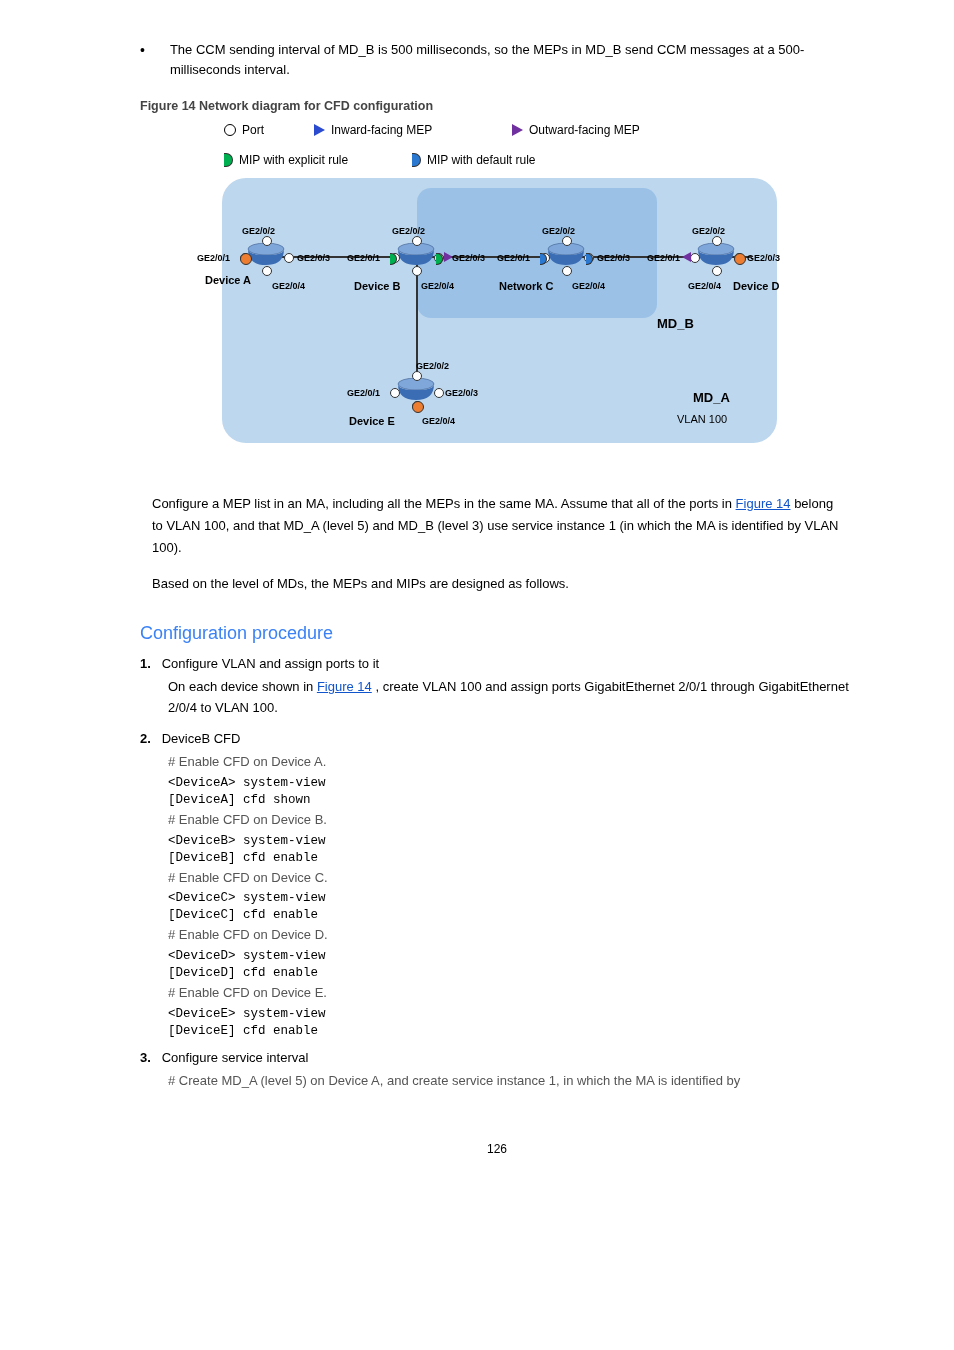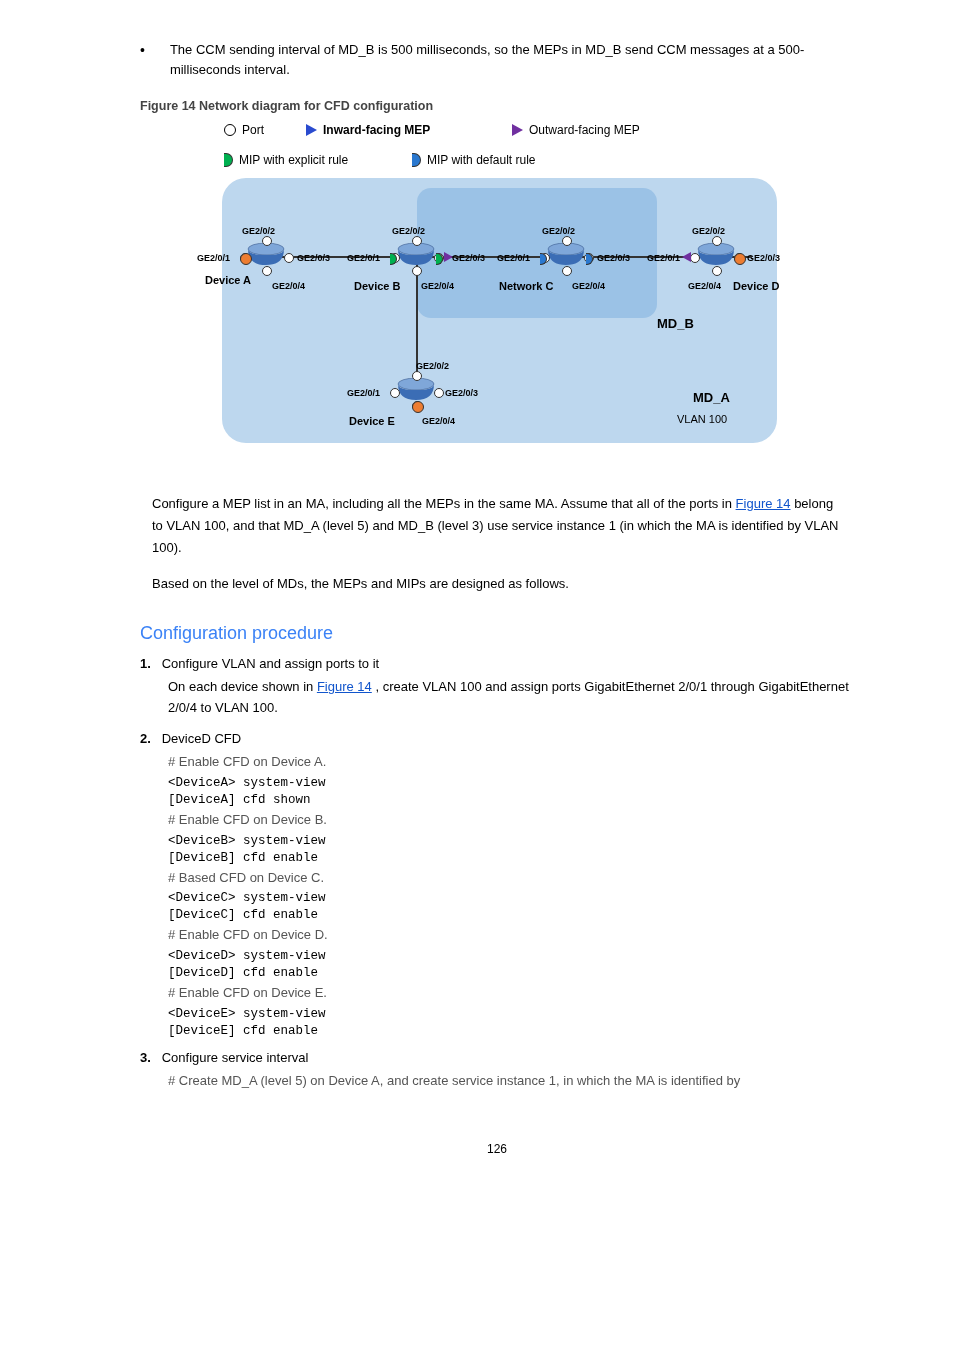--- a/index.html
+++ b/index.html
@@ -76,21 +76,21 @@
 <div class="fig-title">Figure 14 Network diagram for CFD configuration</div>
 
 <div class="diagram">
 
   <div class="legend" style="top:0; left:22px;">
     <span class="sym">
         <span class="port-circle"></span>
       </span>
     <span>Port</span>
   </div>
-  <div class="legend" style="top:0; left:104px;font-weight:bold;">
+  <div class="legend" style="top:0; left:112px;">
     <span class="sym">
         <span class="tri-blue"></span>
       </span>
     <span>Inward-facing MEP</span>
   </div>
   <div class="legend" style="top:0; left:310px;">
     <span class="sym">
         <span class="tri-purple"></span>
       </span>
     <span>Outward-facing MEP</span>
@@ -212,29 +212,29 @@
 <div class="numstep">
   <b>1.</b>&nbsp;&nbsp;&nbsp;<span>Configure VLAN and assign ports to it</span>
 </div>
 <div class="step-body">
   <span>On each device shown in </span>
   <a class="link">Figure 14</a>
   <span>, create VLAN 100 and assign ports GigabitEthernet 2/0/1 through GigabitEthernet 2/0/4 to VLAN 100.</span>
 </div>
 
 <div class="numstep">
-  <b>2.</b>&nbsp;&nbsp;&nbsp;<span>DeviceD CFD</span>
+  <b>2.</b>&nbsp;&nbsp;&nbsp;<span>DeviceB CFD</span>
 </div>
 <div class="step-body hash"># Enable CFD on Device A.</div>
 <div class="cmd">&lt;DeviceA&gt; system-view</div>
 <div class="cmd">[DeviceA] cfd shown</div>
 <div class="step-body hash"># Enable CFD on Device B.</div>
 <div class="cmd">&lt;DeviceB&gt; system-view</div>
 <div class="cmd">[DeviceB] cfd enable</div>
-<div class="step-body hash"># Based CFD on Device C.</div>
+<div class="step-body hash"># Enable CFD on Device C.</div>
 <div class="cmd">&lt;DeviceC&gt; system-view</div>
 <div class="cmd">[DeviceC] cfd enable</div>
 <div class="step-body hash"># Enable CFD on Device D.</div>
 <div class="cmd">&lt;DeviceD&gt; system-view</div>
 <div class="cmd">[DeviceD] cfd enable</div>
 <div class="step-body hash"># Enable CFD on Device E.</div>
 <div class="cmd">&lt;DeviceE&gt; system-view</div>
 <div class="cmd">[DeviceE] cfd enable</div>
 
 <div class="numstep">

